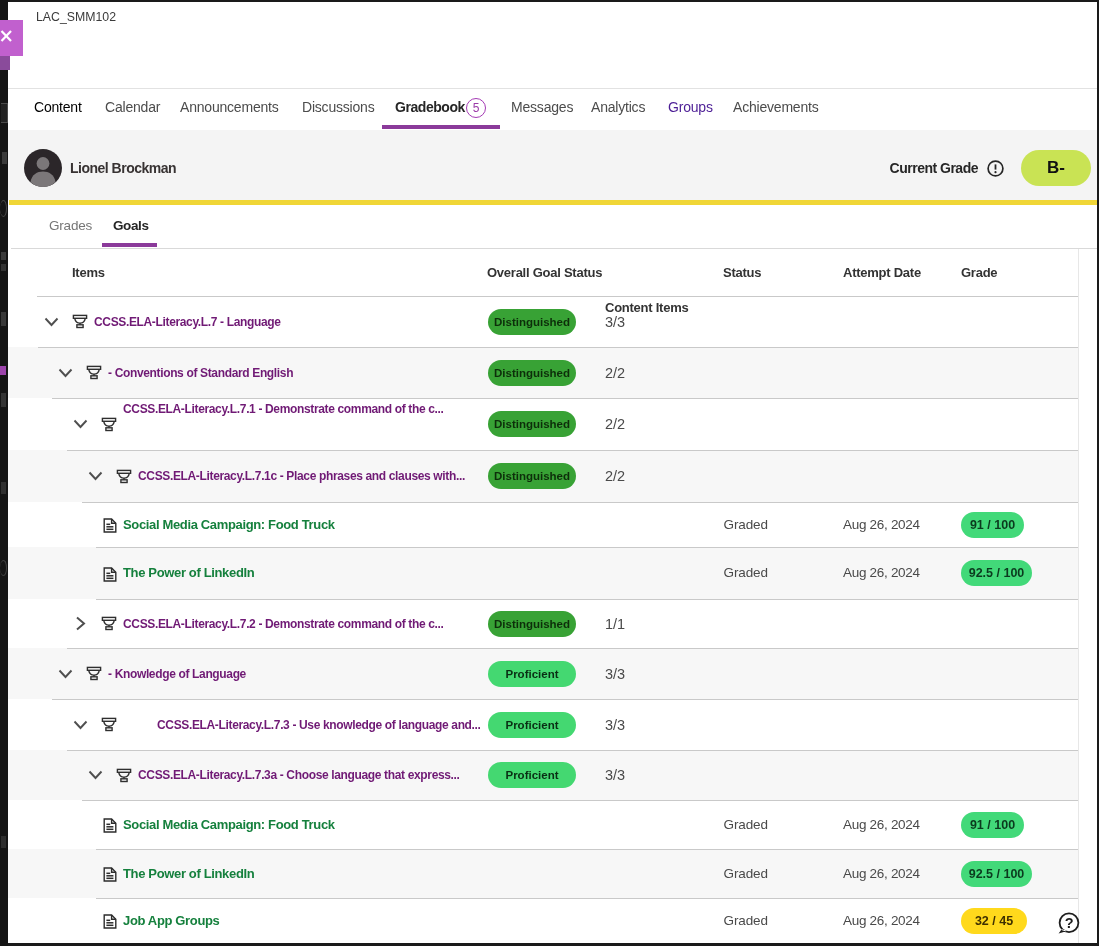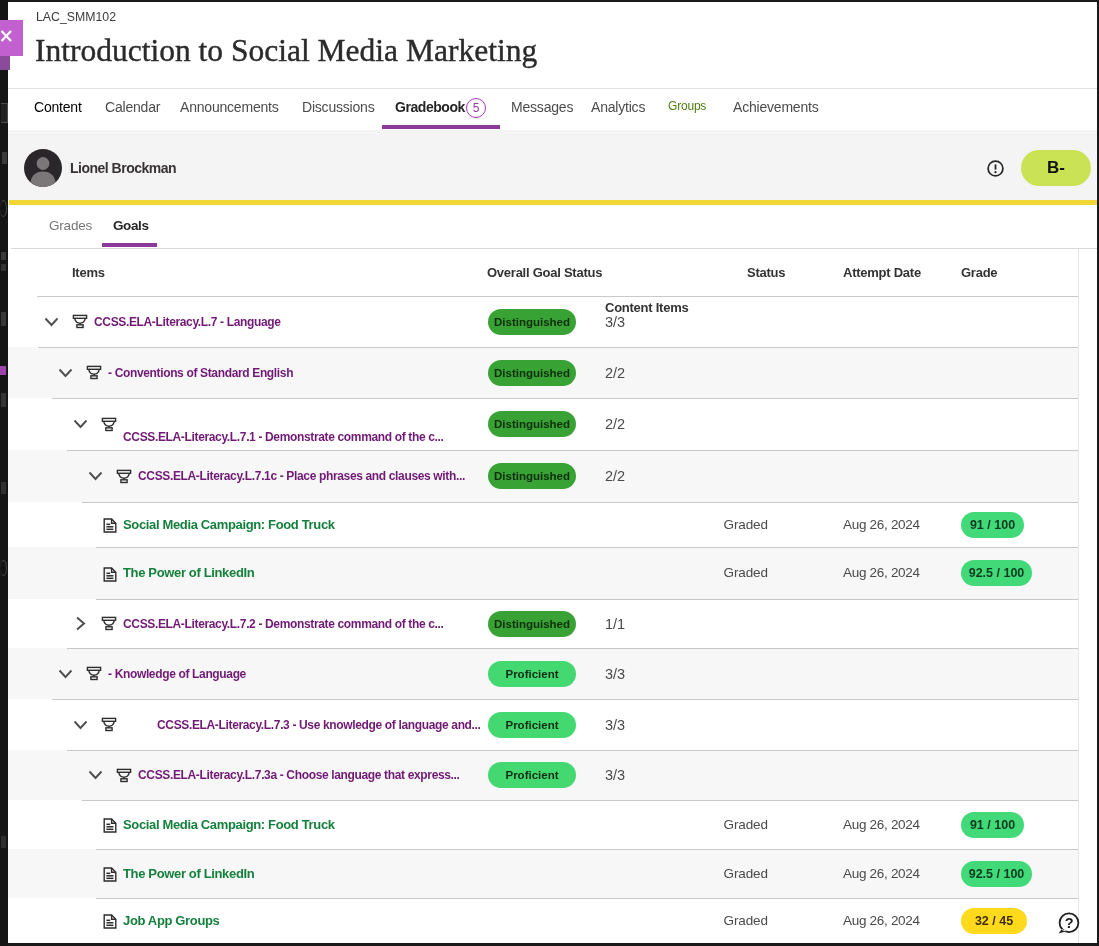--- a/index.html
+++ b/index.html
@@ -20,63 +20,63 @@
   .gpill{position:absolute;left:961px;height:26px;border-radius:13px;font-size:12.5px;font-weight:700;display:flex;align-items:center;justify-content:center;}
   .ggreen{background:#42d979;color:#0b3a1e;}
   .gyellow{background:#ffd91c;color:#3e3000;}
   .vc{display:flex;align-items:center;}
 </style>
 </head>
 <body>
 <div id="page">
 
   <div class="abs" style="left:36px;top:10px;font-size:12.3px;color:#3b3b3b;">LAC_SMM102</div>
-  <div class="abs" style="left:35px;top:33px;font-size:31.5px;font-family:'Liberation Serif',serif;color:#2b2b2b;-webkit-text-stroke:0.4px #2b2b2b;">Introduction to Social Media Marketing</div>
 
   <div class="sep" style="left:8px;top:88px;width:1089px;background:#e2e2e2;"></div>
 
   <div class="abs" style="left:34px;top:99px;font-size:14px;letter-spacing:-0.2px;color:#000000;">Content</div>
   <div class="abs" style="left:105px;top:99px;font-size:14px;letter-spacing:-0.2px;color:#4c4c4c;">Calendar</div>
   <div class="abs" style="left:180px;top:99px;font-size:14px;letter-spacing:-0.2px;color:#4c4c4c;">Announcements</div>
   <div class="abs" style="left:302px;top:99px;font-size:14px;letter-spacing:-0.2px;color:#4c4c4c;">Discussions</div>
   <div class="abs" style="left:395px;top:99px;font-size:14px;letter-spacing:-0.45px;font-weight:700;color:#262626;">Gradebook</div>
   <div class="abs" style="left:466px;top:97.5px;width:18px;height:18px;border:1.5px solid #a43ab4;border-radius:50%;color:#9a3aa8;font-size:12px;display:flex;align-items:center;justify-content:center;">5</div>
   <div class="abs" style="left:511px;top:99px;font-size:14px;letter-spacing:-0.2px;color:#4c4c4c;">Messages</div>
   <div class="abs" style="left:591px;top:99px;font-size:14px;letter-spacing:-0.2px;color:#4c4c4c;">Analytics</div>
-  <div class="abs" style="left:668px;top:99px;font-size:12px;letter-spacing:-0.2px;color:#4d7c0f;">Groups</div>
+  <div class="abs" style="left:668px;top:99px;font-size:14px;letter-spacing:-0.2px;color:#4c1d95;">Groups</div>
   <div class="abs" style="left:733px;top:99px;font-size:14px;letter-spacing:-0.2px;color:#4c4c4c;">Achievements</div>
   <div class="abs" style="left:382px;top:125px;width:118px;height:4px;background:#8b3a9a;"></div>
   <div class="sep" style="left:8px;top:129.5px;width:1089px;background:#cfcfcf;"></div>
 
   <div class="abs" style="left:8px;top:130px;width:1089px;height:70px;background:#f4f4f4;"></div>
   <div class="abs" style="left:9px;top:200px;width:1088px;height:5px;background:#f0d637;"></div>
 
   <svg class="abs" style="left:24px;top:149px;" width="38" height="38" viewBox="0 0 38 38">
     <circle cx="19" cy="19" r="19" fill="#2b2629"></circle>
     <circle cx="19" cy="14.5" r="6.4" fill="#7b7779"></circle>
     <path d="M6.5 33 C8 25.5 13 22.6 19 22.6 C25 22.6 30 25.5 31.5 33 C28 36.2 23.7 38 19 38 C14.3 38 10 36.2 6.5 33 Z" fill="#7b7779"></path>
   </svg>
   <div class="abs vc" style="left:70px;top:149px;height:38px;font-size:14px;letter-spacing:-0.5px;font-weight:700;color:#383333;">Lionel Brockman</div>
 
+  <div class="abs vc" style="left:790px;top:149px;width:188px;height:38px;justify-content:flex-end;font-size:14px;letter-spacing:-0.5px;font-weight:700;color:#262626;">Current Grade</div>
   <svg class="abs" style="left:987px;top:160px;" width="17" height="17" viewBox="0 0 17 17">
     <circle cx="8.5" cy="8.5" r="7.4" fill="none" stroke="#262626" stroke-width="1.7"></circle>
     <line x1="8.5" y1="4.4" x2="8.5" y2="9.6" stroke="#262626" stroke-width="1.8"></line>
     <circle cx="8.5" cy="12.2" r="1.1" fill="#262626"></circle>
   </svg>
   <div class="abs" style="left:1021px;top:150px;width:70px;height:36px;border-radius:18px;background:#c9e354;color:#111;font-size:17px;font-weight:700;display:flex;align-items:center;justify-content:center;">B-</div>
 
   <div class="abs" style="left:49px;top:218px;font-size:13.5px;letter-spacing:-0.2px;color:#767676;">Grades</div>
   <div class="abs" style="left:113px;top:218px;font-size:13.5px;letter-spacing:-0.4px;font-weight:700;color:#262626;">Goals</div>
   <div class="abs" style="left:102px;top:243px;width:55px;height:4px;background:#8b3a9a;"></div>
   <div class="sep" style="left:11px;top:248px;width:1086px;background:#d9d9d9;"></div>
 
   <div class="abs" style="left:72px;top:264.5px;font-size:13px;letter-spacing:-0.25px;line-height:16px;font-weight:700;color:#333;">Items</div>
   <div class="abs" style="left:487px;top:264.5px;font-size:13px;letter-spacing:-0.25px;line-height:16px;font-weight:700;color:#333;">Overall Goal Status</div>
   <div class="abs" style="left:605px;top:264.5px;font-size:13px;letter-spacing:-0.25px;line-height:16px;font-weight:700;color:#333;margin-top:35px;">Content Items</div>
-  <div class="abs" style="left:747px;top:264.5px;font-size:13px;letter-spacing:-0.25px;line-height:16px;font-weight:700;color:#333;">Status</div>
+  <div class="abs" style="left:723px;top:264.5px;font-size:13px;letter-spacing:-0.25px;line-height:16px;font-weight:700;color:#333;">Status</div>
   <div class="abs" style="left:843px;top:264.5px;font-size:13px;letter-spacing:-0.25px;line-height:16px;font-weight:700;color:#333;">Attempt Date</div>
   <div class="abs" style="left:961px;top:264.5px;font-size:13px;letter-spacing:-0.25px;line-height:16px;font-weight:700;color:#333;">Grade</div>
 
   <div class="rowbg" style="top:347px;height:51px;"></div>
   <div class="rowbg" style="top:450px;height:52px;"></div>
   <div class="rowbg" style="top:547px;height:52px;"></div>
   <div class="rowbg" style="top:648px;height:51px;"></div>
   <div class="rowbg" style="top:750px;height:50px;"></div>
   <div class="rowbg" style="top:849px;height:49px;"></div>
 
@@ -141,21 +141,21 @@
       <div class="abs" style="left:101px;top:416.5px;">
         <svg width="16" height="15" viewBox="0 0 16 15">
           <g fill="none" stroke="#2f2f2f" stroke-width="1.4">
             <rect x="1.4" y="1.4" width="13.2" height="2.9"></rect>
             <path d="M2.7 4.3 C3.3 7.3 5.2 9.1 8 9.1 C10.8 9.1 12.7 7.3 13.3 4.3"></path>
             <path d="M8 9.1 V10.8"></path>
             <rect x="4.9" y="10.8" width="6.2" height="2.7"></rect>
           </g>
         </svg>
       </div>
-      <div class="abs goaltext" style="left:123px;top:428px;line-height:18px;">CCSS.ELA-Literacy.L.7.1 - Demonstrate command of the c...</div>
+      <div class="abs goaltext" style="left:123px;top:400px;line-height:18px;">CCSS.ELA-Literacy.L.7.1 - Demonstrate command of the c...</div>
       <div class="pill dist" style="top:411px;">Distinguished</div>
       <div class="ci" style="top:415px;line-height:18px;">2/2</div>
       <div class="abs" style="left:88px;top:471px;">
         <svg width="15" height="10" viewBox="0 0 15 10">
           <path d="M1.5 1.5 L7.5 8 L13.5 1.5" fill="none" stroke="#4f4f4f" stroke-width="1.9"></path>
         </svg>
       </div>
       <div class="abs" style="left:116px;top:468.5px;">
         <svg width="16" height="15" viewBox="0 0 16 15">
           <g fill="none" stroke="#2f2f2f" stroke-width="1.4">

